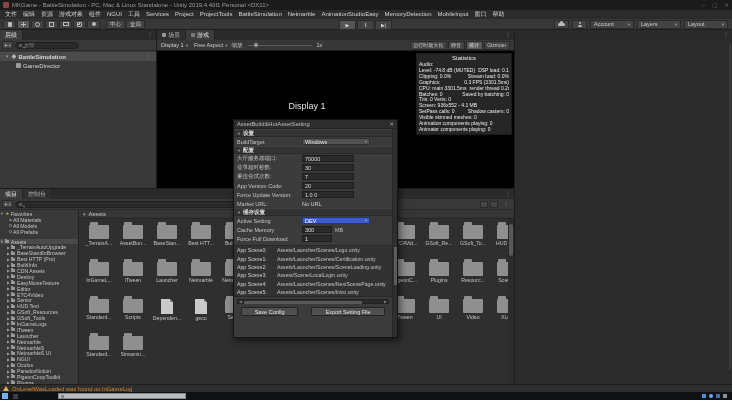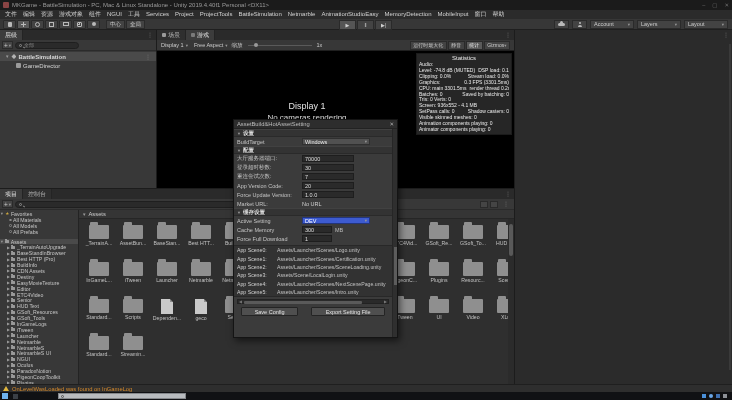--- a/index.html
+++ b/index.html
@@ -317,21 +317,20 @@
       <div class="gv-btns" id="gv-btns">
           <div class="gv-btn">运行时最大化</div>
           <div class="gv-btn">静音</div>
           <div class="gv-btn active">统计</div>
           <div class="gv-btn">Gizmos<span class="dd-arrow"> ▾</span></div>
         </div>
     </div>
     <div class="game-canvas">
       <div class="overlay-text">
         <div class="ov1">Display 1</div>
-        <div class="ov2">No cameras rendering</div>
       </div>
       <div class="stats">
         <div class="stats-title">Statistics</div>
         <div id="stats-body">
             <div class="stat-line">
               <span class="sl">Audio:</span>
             </div>
             <div class="stat-line">
               <span class="sl">Level: -74.8 dB (MUTED)</span>
               <span class="sr">DSP load: 0.1%</span>

